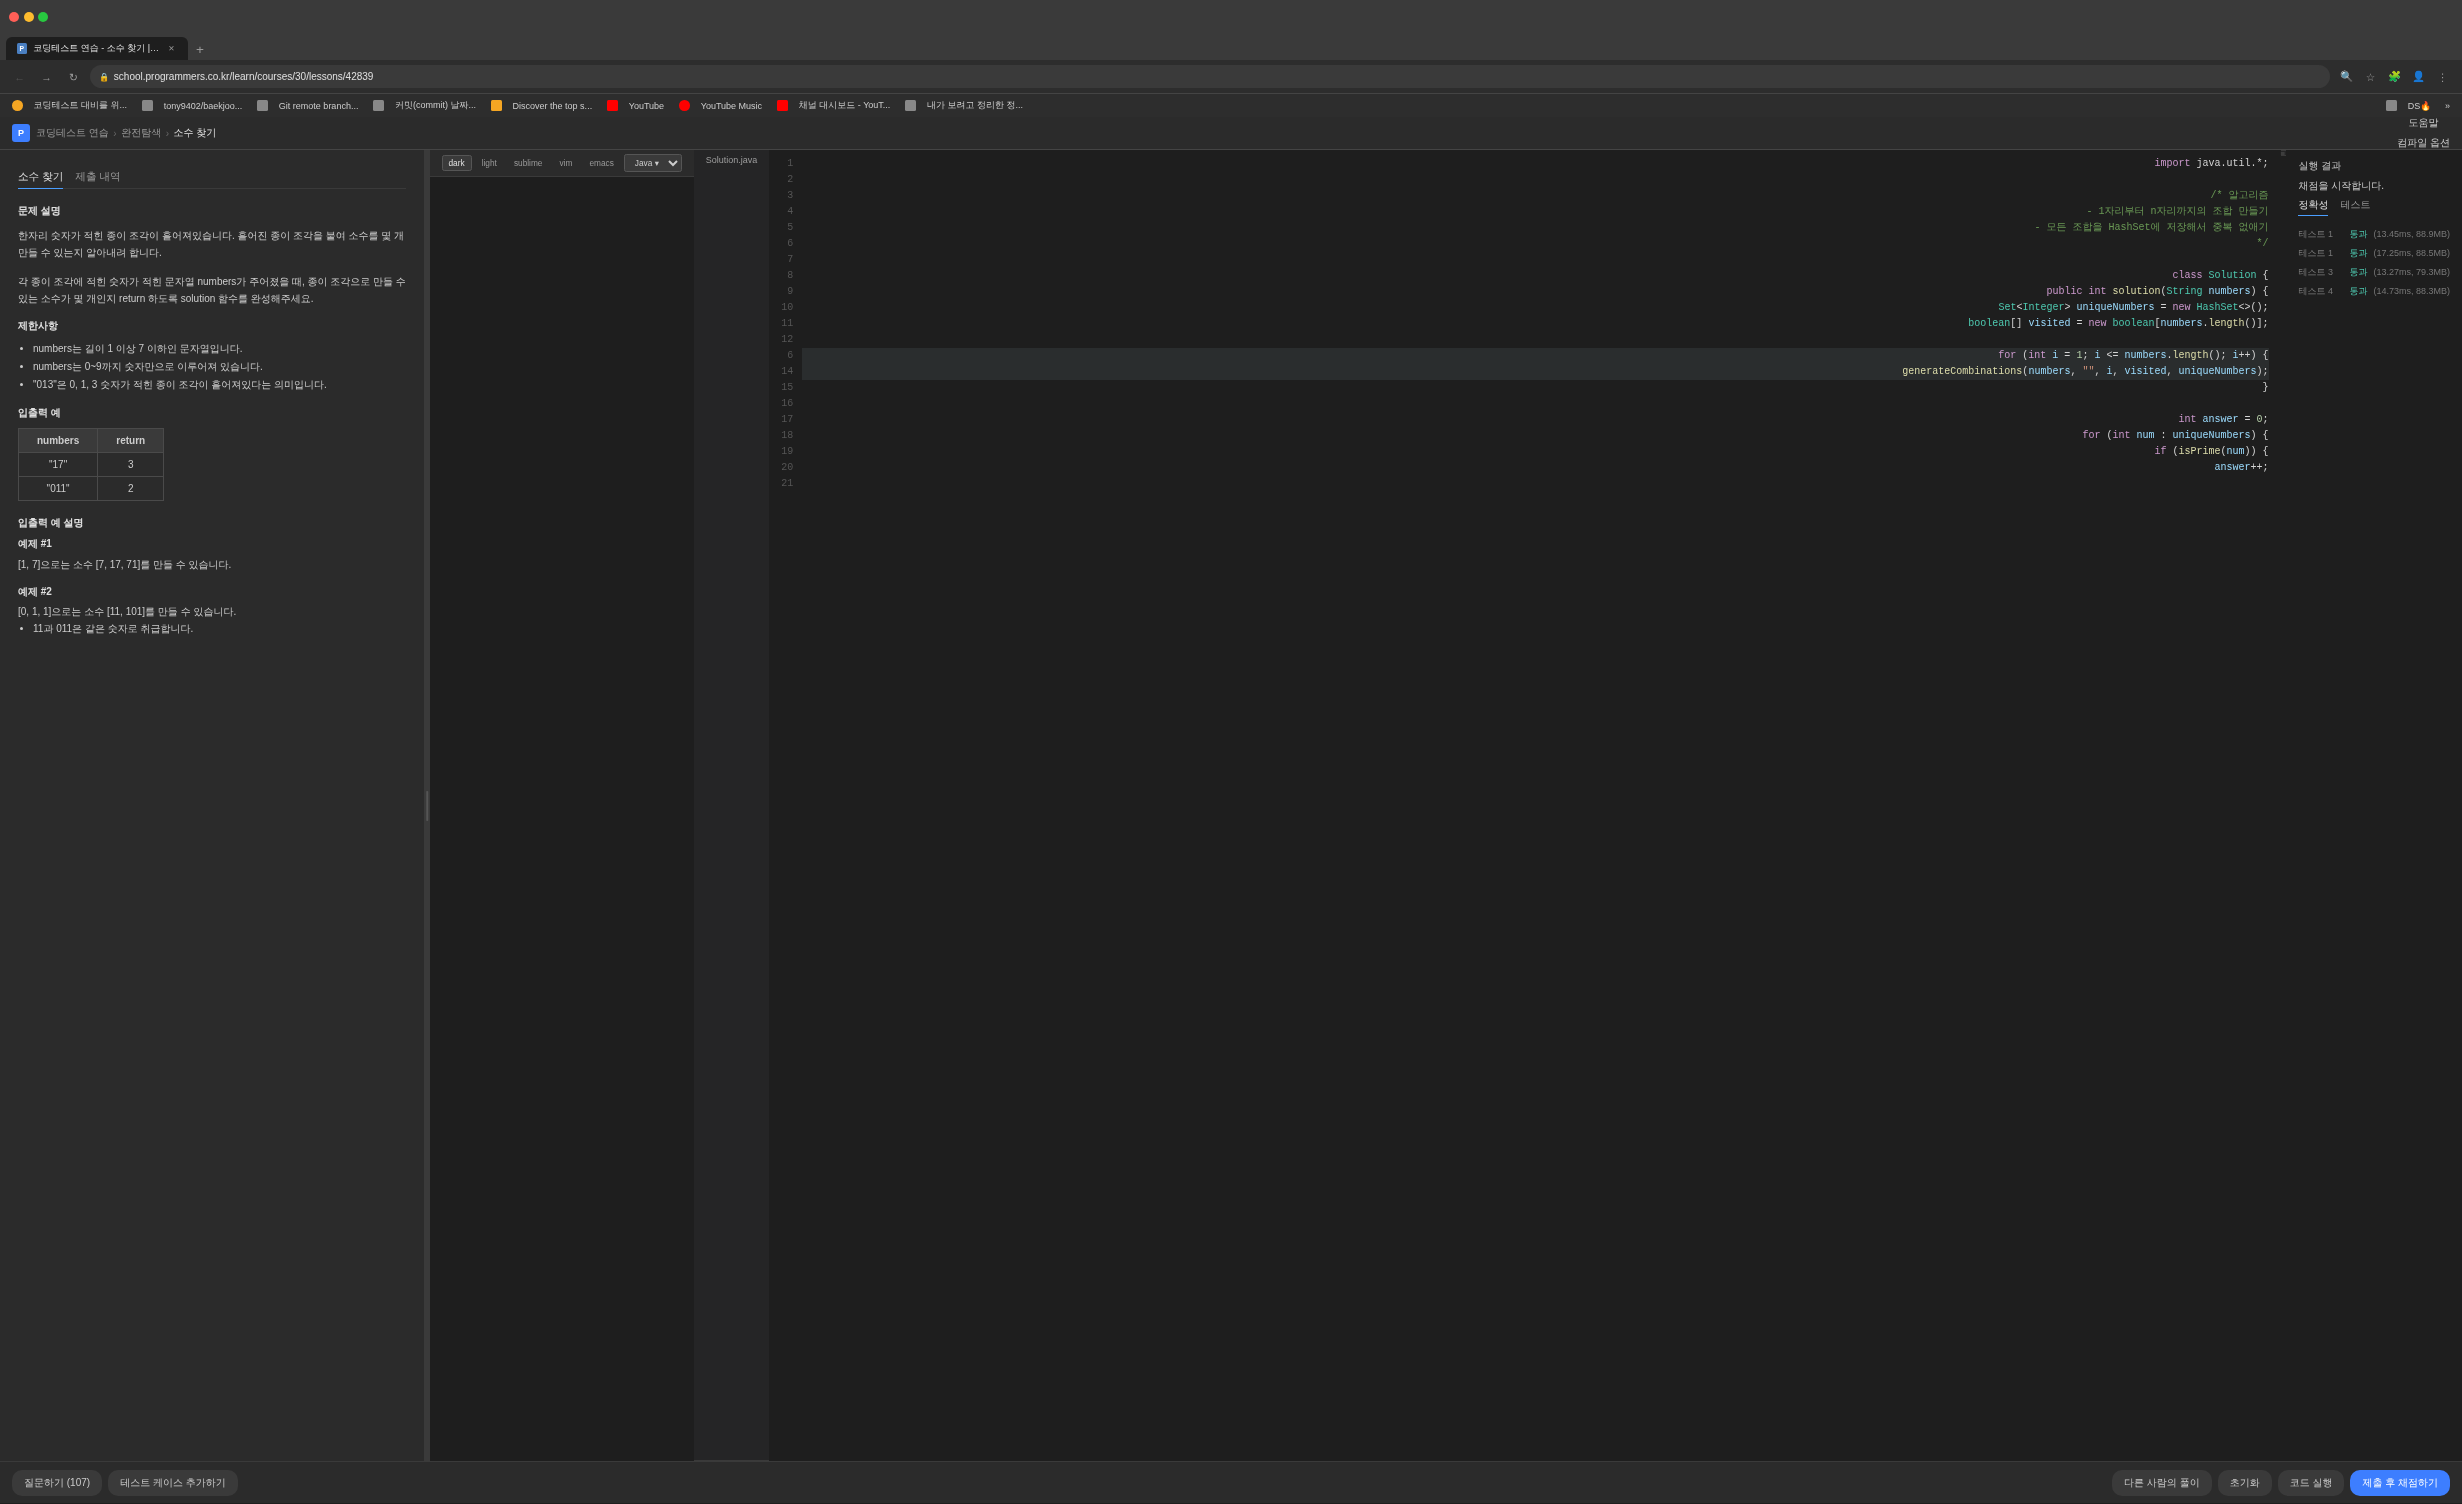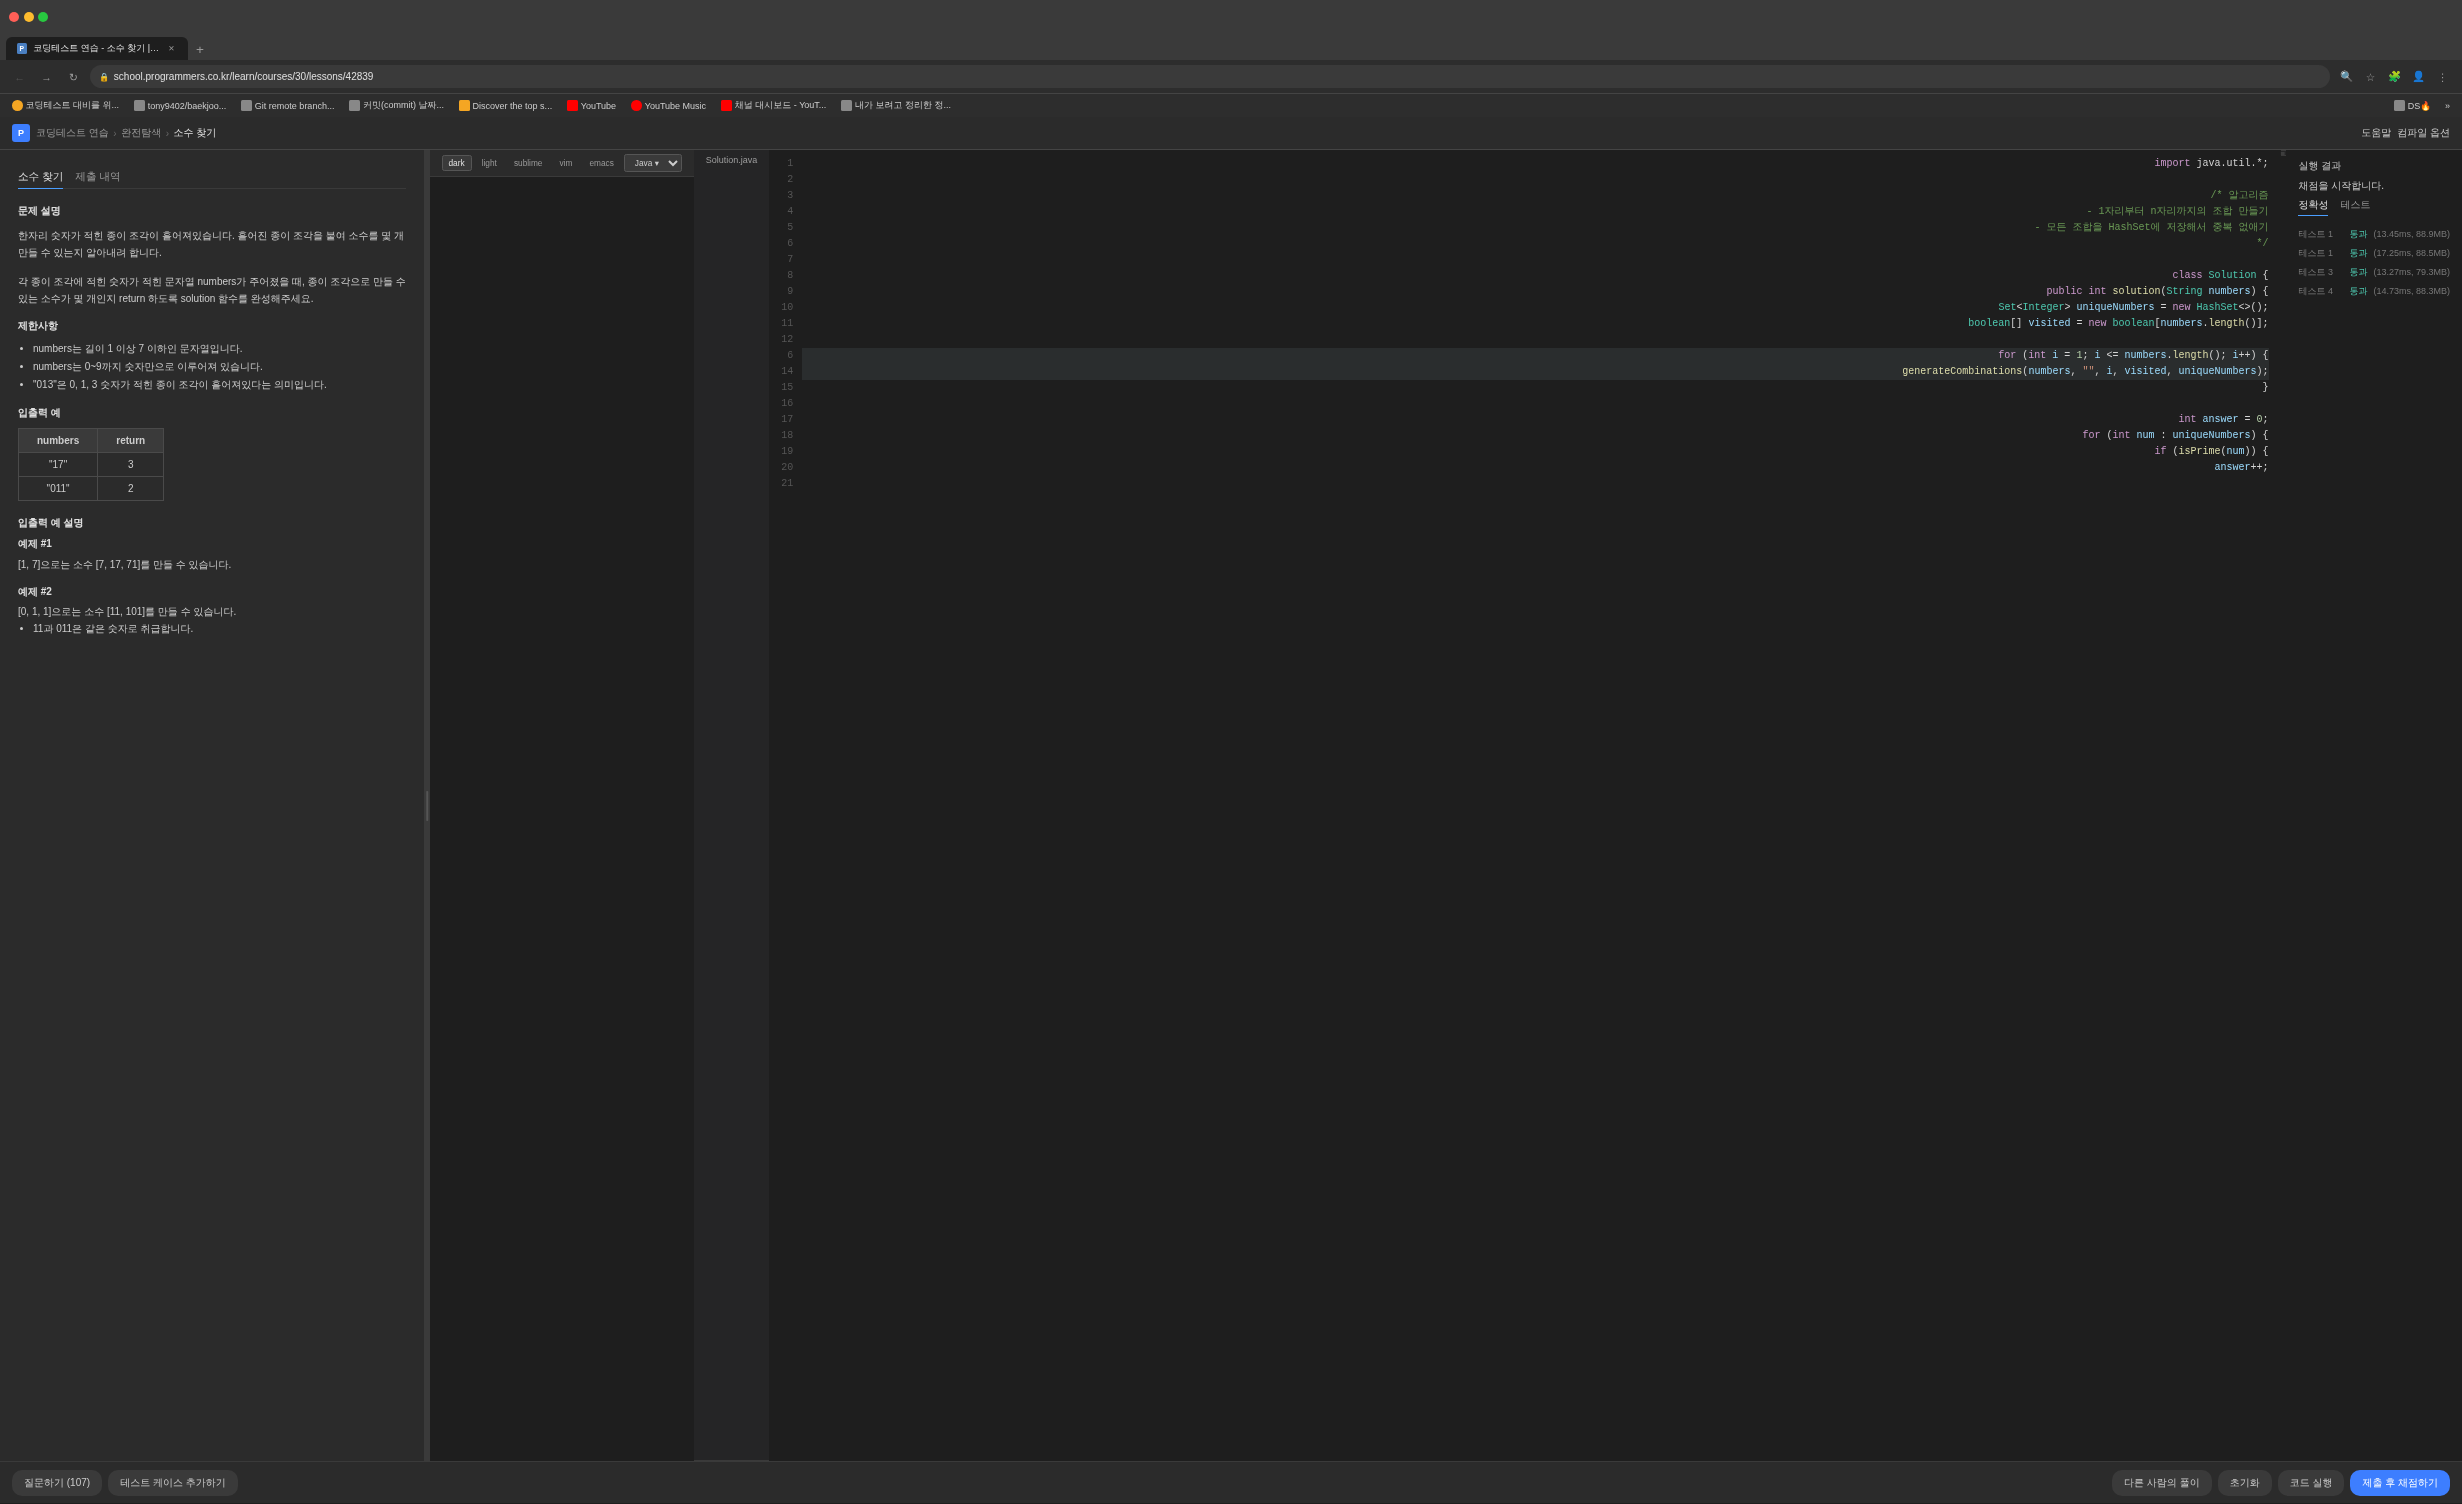--- a/index.html
+++ b/index.html
@@ -23,32 +23,32 @@
     .nav-btn { width: 21px; height: 21px; display: flex; align-items: center; justify-content: center; color: #999; font-size: 10.6px; cursor: pointer; border-radius: 3px; }
     .nav-btn.disabled { color: #555; cursor: default; }
     .url-bar { flex: 1; background: #3a3a3a; border-radius: 15px; height: 23px; display: flex; align-items: center; padding: 0 9px; gap: 4.5px; }
     .url-text { color: #e0e0e0; font-size: 10px; flex: 1; }
     .url-icon { color: #999; font-size: 8.3px; }
     .omnibar-icons { display: flex; gap: 3px; }
     .omnibar-icon { width: 21px; height: 21px; display: flex; align-items: center; justify-content: center; color: #999; font-size: 10.6px; cursor: pointer; border-radius: 3px; }
 
     
     .bookmarks-bar { background: #2d2d2d; height: 24px; display: flex; align-items: center; padding: 0 6px; gap: 3px; border-top: 0.8px solid #444; overflow: hidden; }
-    .bookmark-item { display: flex; align-items: center; gap: 3px; padding: 2.3px 6px; border-radius: 3px; cursor: pointer; white-space: nowrap; font-size: 9px; color: #ccc; }
+    .bookmark-item { display: flex; align-items: center; gap: 11px; padding: 2.3px 6px; border-radius: 3px; cursor: pointer; white-space: nowrap; font-size: 9px; color: #ccc; }
     .bm-icon { width: 10.6px; height: 10.6px; border-radius: 1.5px; flex-shrink: 0; }
     .bm-more { margin-left: auto; padding: 2.3px 4.5px; }
 
     
     .app-container { display: flex; flex-direction: column; height: calc(100vh - 118px); background: #2b2b2b; }
     .app-header { background: #2b2b2b; height: 33px; display: flex; align-items: center; padding: 0 12px; gap: 6px; border-bottom: 0.8px solid #444; }
     .app-logo { width: 18px; height: 18px; }
     .breadcrumb { display: flex; align-items: center; gap: 4.5px; color: #999; font-size: 10px; }
     .breadcrumb-sep { color: #666; }
     .breadcrumb-current { color: #e0e0e0; font-weight: 500; }
-    .header-right { margin-left: auto; display: flex; gap: 6px; align-items: center; }
+    .header-right { margin-left: auto; display: flex; gap: 6px; align-items: center; flex-direction: column; }
     .header-btn { background: none; border: none; color: #ccc; cursor: pointer; font-size: 10px; }
 
     
     .content-area { display: flex; flex: 1; overflow: hidden; }
 
     
     .left-panel { width: 425px; flex-shrink: 0; display: flex; flex-direction: column; background: #2b2b2b; overflow-y: auto; padding: 15px 18px; border-right: 0.8px solid #3a3a3a; }
     .tabs-row { display: flex; gap: 12px; margin-bottom: 15px; border-bottom: 1.5px solid #3a3a3a; }
     .tab-item { padding: 4.5px 0; font-size: 10.6px; color: #999; cursor: pointer; border-bottom: 1.5px solid transparent; margin-bottom: -1.5px; }
     .tab-item.active { color: #e0e0e0; border-bottom-color: #4a9eff; }

